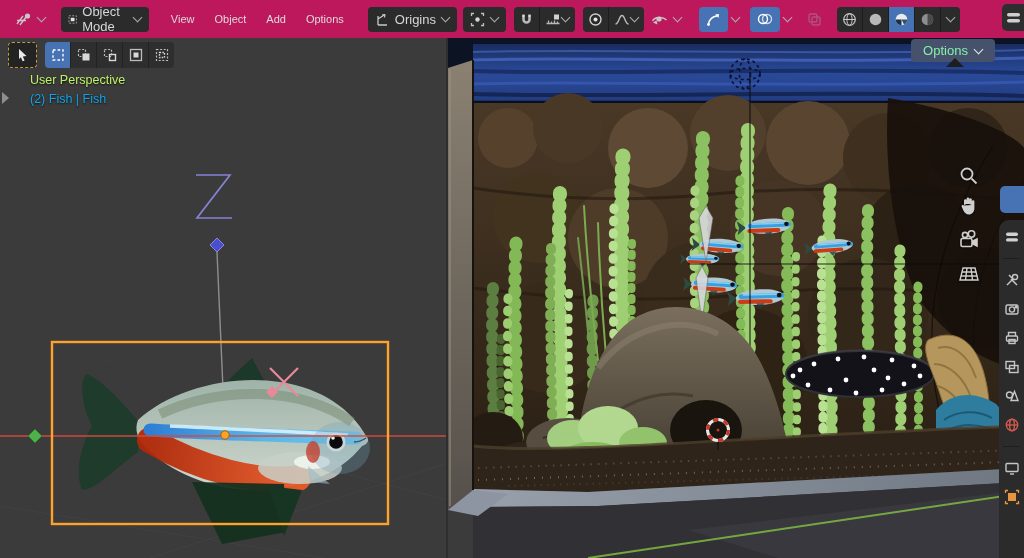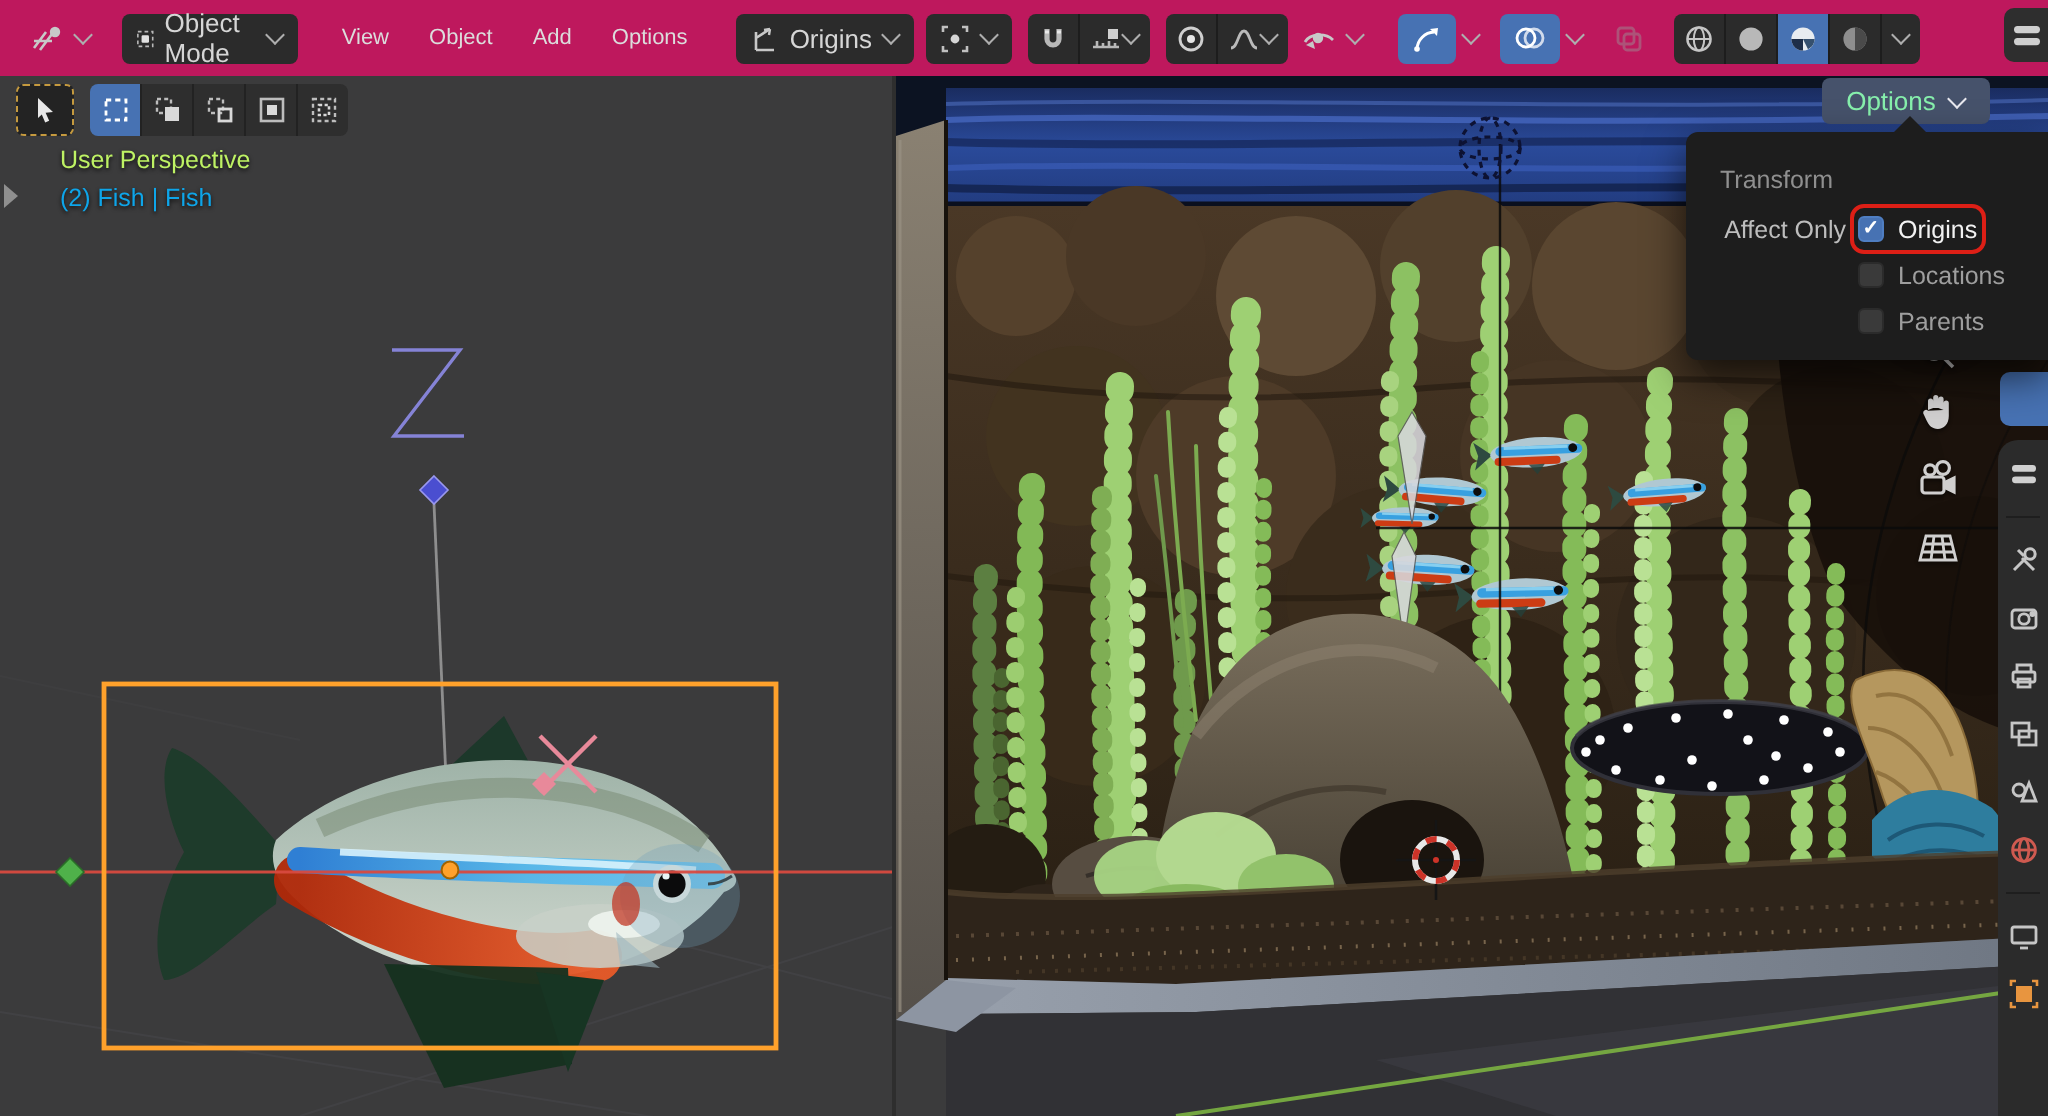--- a/index.html
+++ b/index.html
@@ -550,36 +550,20 @@
       <path d="M6,6 H18 L21,18 H3 Z"></path>
         <path d="M10,6 L8.5,18 M14,6 L15.5,18 M5,10 H19.2 M4,14 H20.2"></path>
     </svg>
   </div>
 
   <div class="opt">
     <span>Options</span>
     <span class="chev"></span>
   </div>
   <div class="notch"></div>
-  <div class="popover">
-    <div class="pop-title">Transform</div>
-    <div class="affect">Affect Only</div>
-    <div class="cbrow r0 checked highlighted">
-      <span class="cbox"></span>
-      <span>Origins</span>
-    </div>
-    <div class="cbrow r1">
-      <span class="cbox"></span>
-      <span>Locations</span>
-    </div>
-    <div class="cbrow r2">
-      <span class="cbox"></span>
-      <span>Parents</span>
-    </div>
-  </div>
 
   <div class="props">
     <div class="corner">
       <svg width="16" height="16" viewBox="0 0 16 16">
         <rect x="1" y="3" width="13" height="3.6" rx="1.8" fill="#cfcfcf"></rect>
         <rect x="1" y="9" width="13" height="3.6" rx="1.8" fill="#cfcfcf"></rect>
       </svg>
     </div>
     <div class="activetab"></div>
     <div class="panel">

